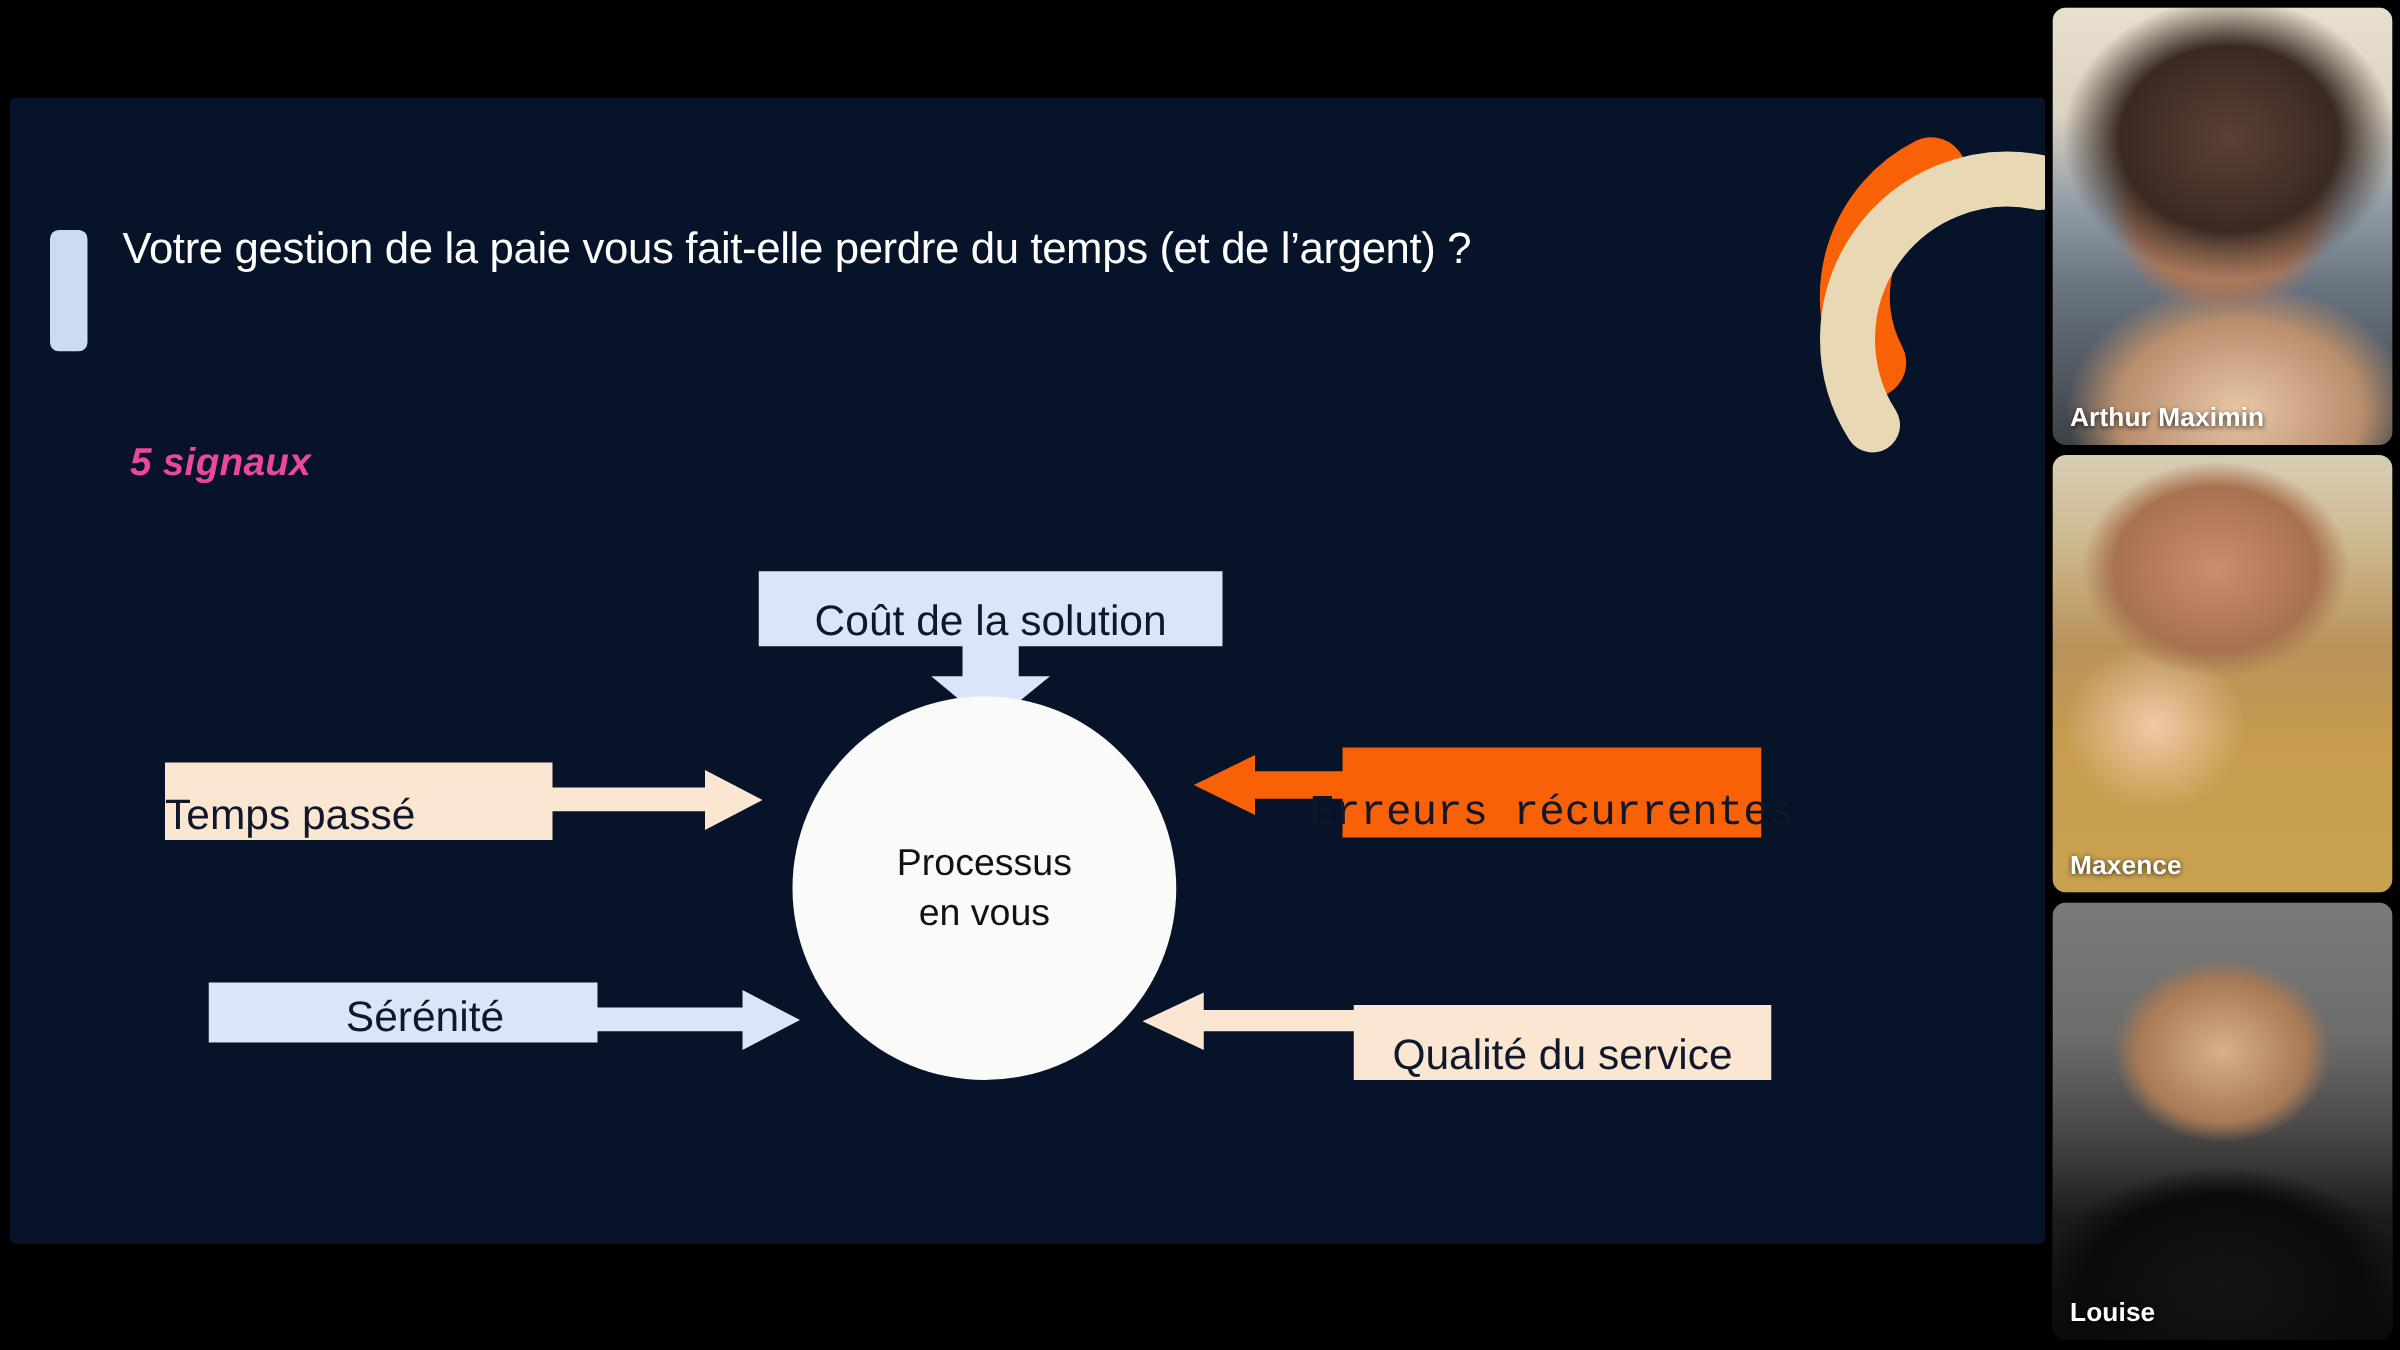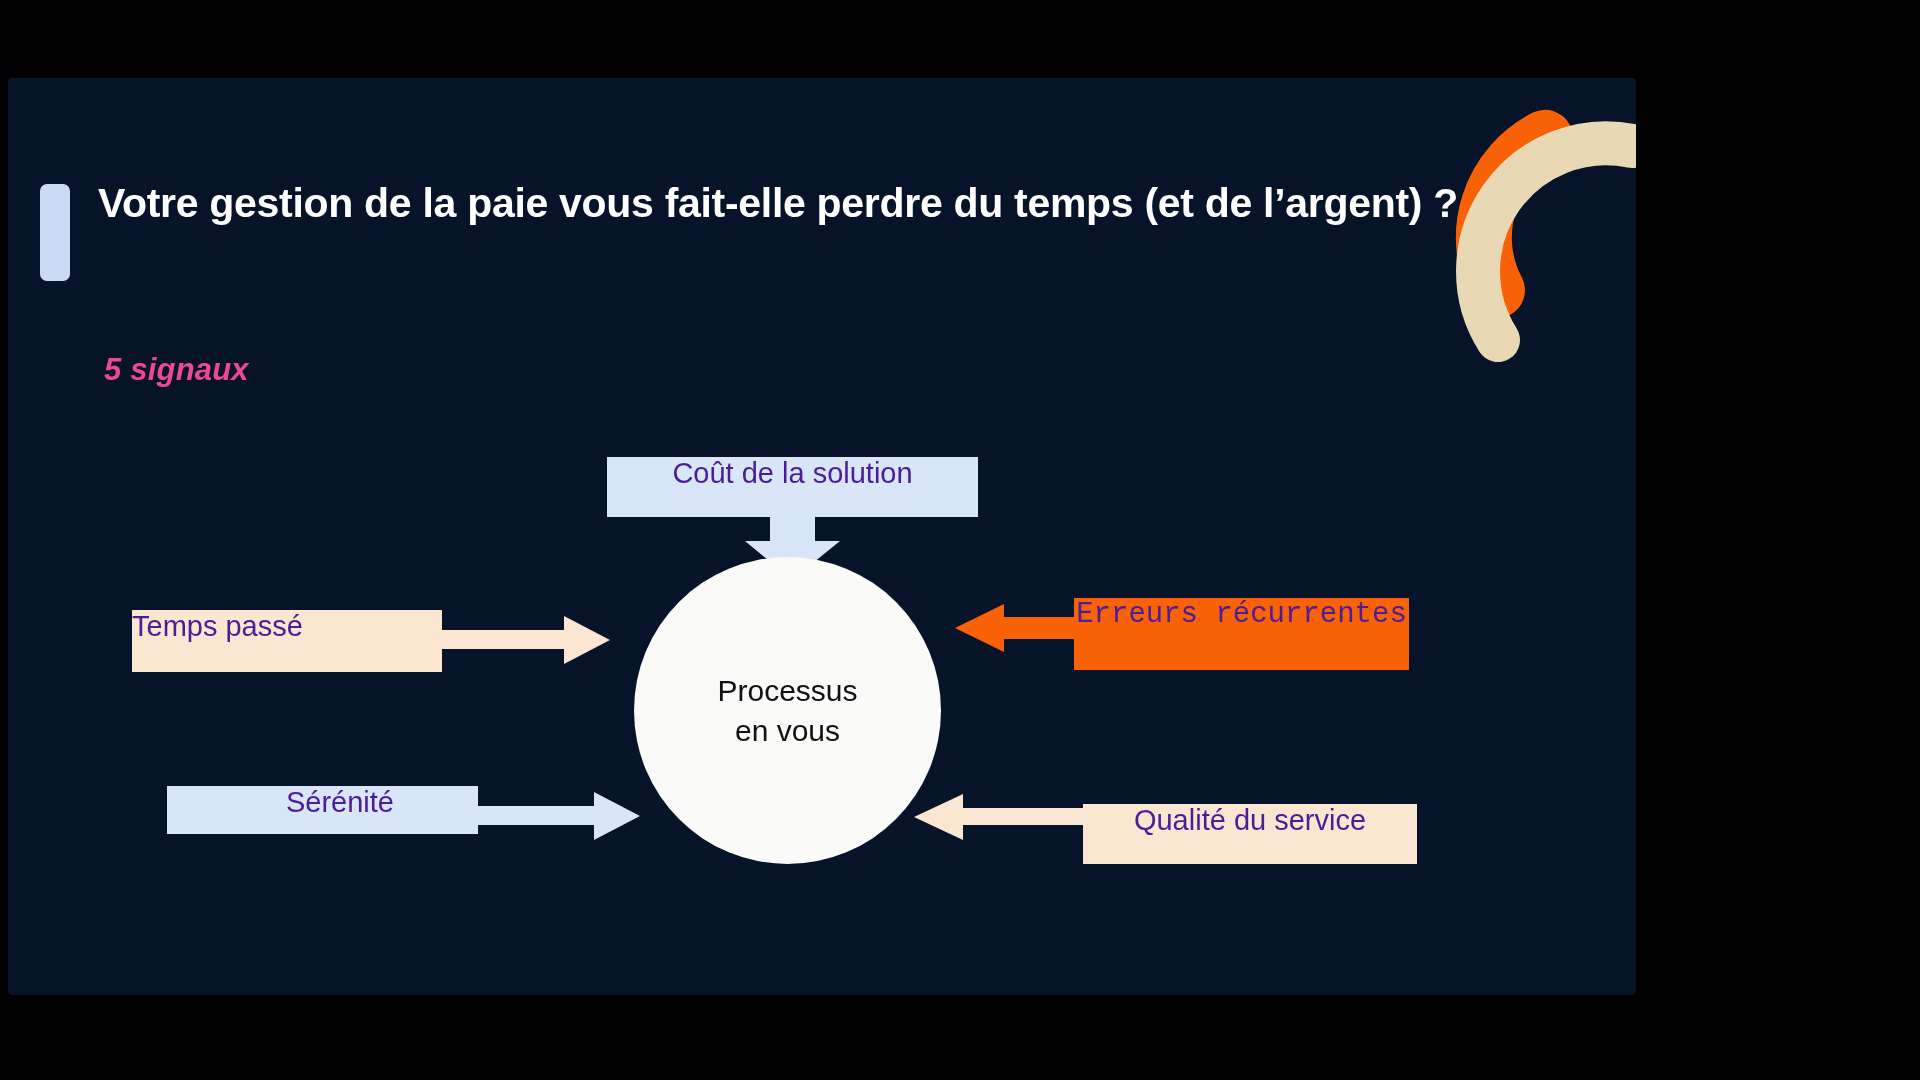--- a/index.html
+++ b/index.html
@@ -22,37 +22,37 @@
   
   .deco-arc{ position:absolute; right:-40px; top:-6px; width:330px; height:320px; pointer-events:none; }
 
   
   .title-row{ position:absolute; left:32px; top:100px; width:1440px; display:flex; gap:28px; align-items:flex-start; }
   .accent-bar{
     width:30px; height:97px; flex:0 0 30px;
     background:#ccdbf4; border-radius:7px; margin-top:6px;
   }
   .slide-title{
-    color:#ffffff; font-size:41px; font-weight:700; line-height:1.22;
+    color:#ffffff; font-size:35px; font-weight:400; line-height:1.22;
     letter-spacing:-0.3px; max-width:1370px;
   }
   .slide-subtitle{
     position:absolute; left:96px; top:274px;
     color:#ec4899; font-size:31px; font-weight:700; font-style:italic;
     letter-spacing:0.2px;
   }
 
   
   #diagram{ position:absolute; left:0; top:330px; width:1628px; height:540px; }
 
   .node{
     position:absolute;
-    display:flex; align-items:flex-start;
-    color:#4c1d95;
-    font-size:29px; font-weight:400;
+    display:flex; align-items:flex-end;
+    color:#0f172a;
+    font-size:34px; font-weight:400;
     white-space:nowrap;
   }
   .node-top   { left:599px; top:49px;  width:371px; height:60px; justify-content:center; background:#d9e6f7; }
   .node-left1 { left:124px; top:202px; width:310px; height:62px; background:#fbe6d1; }
   .node-left2 { left:159px; top:378px; width:311px; height:48px; justify-content:center; background:#d9e6f7;padding-left:35px; }
   .node-right1{ left:1066px; top:190px; width:335px; height:72px; justify-content:center; background:#f96107;font-family:Liberation Mono, monospace; }
   .node-right2{ left:1075px; top:380px; width:334px; height:60px; justify-content:center; background:#fbe6d1;margin-top:16px; }
 
   
   .hub{
@@ -170,14 +170,32 @@
       </div>
 
       <div class="hub">
         <span>Processus</span>
         <span>en vous</span>
       </div>
 
     </div>
   </div>
 
+  <div id="video-strip">
+
+    <div class="tile">
+      <div class="frame cam-a"></div>
+      <div class="pname">Arthur Maximin</div>
+    </div>
+
+    <div class="tile">
+      <div class="frame cam-b"></div>
+      <div class="pname">Maxence</div>
+    </div>
+
+    <div class="tile">
+      <div class="frame cam-c"></div>
+      <div class="pname">Louise</div>
+    </div>
+
+  </div>
 
 </div>
 
 </body></html>

